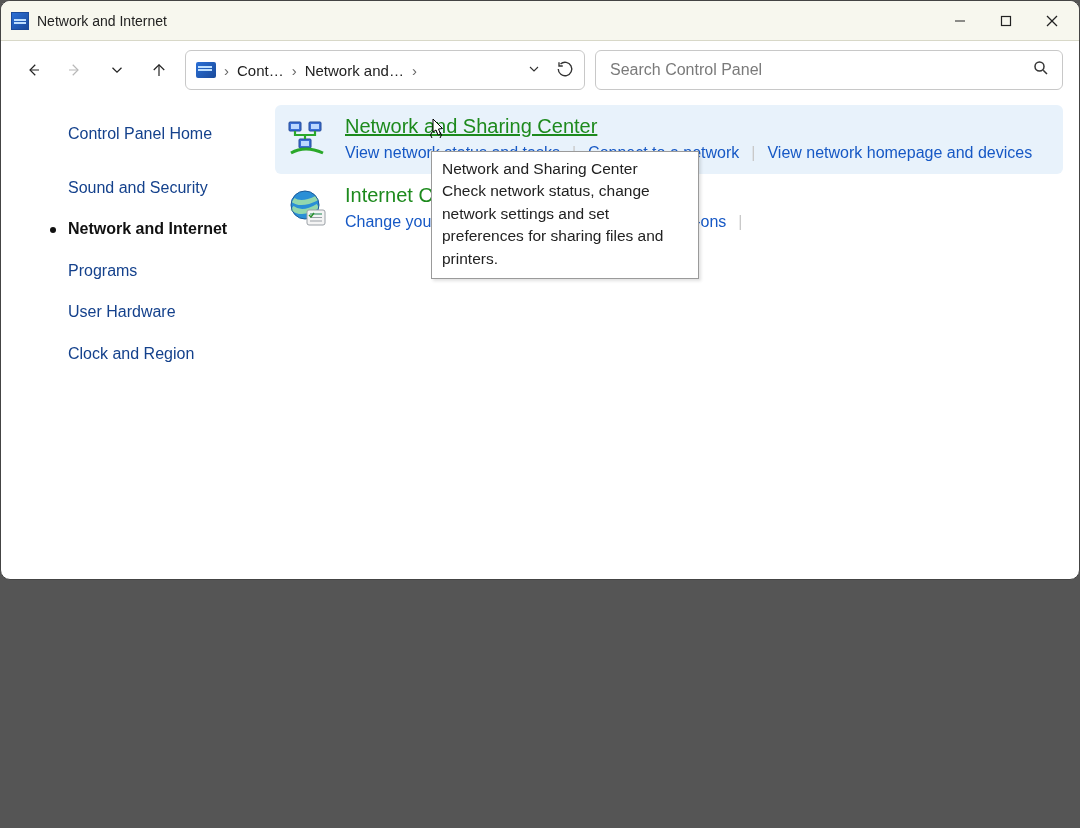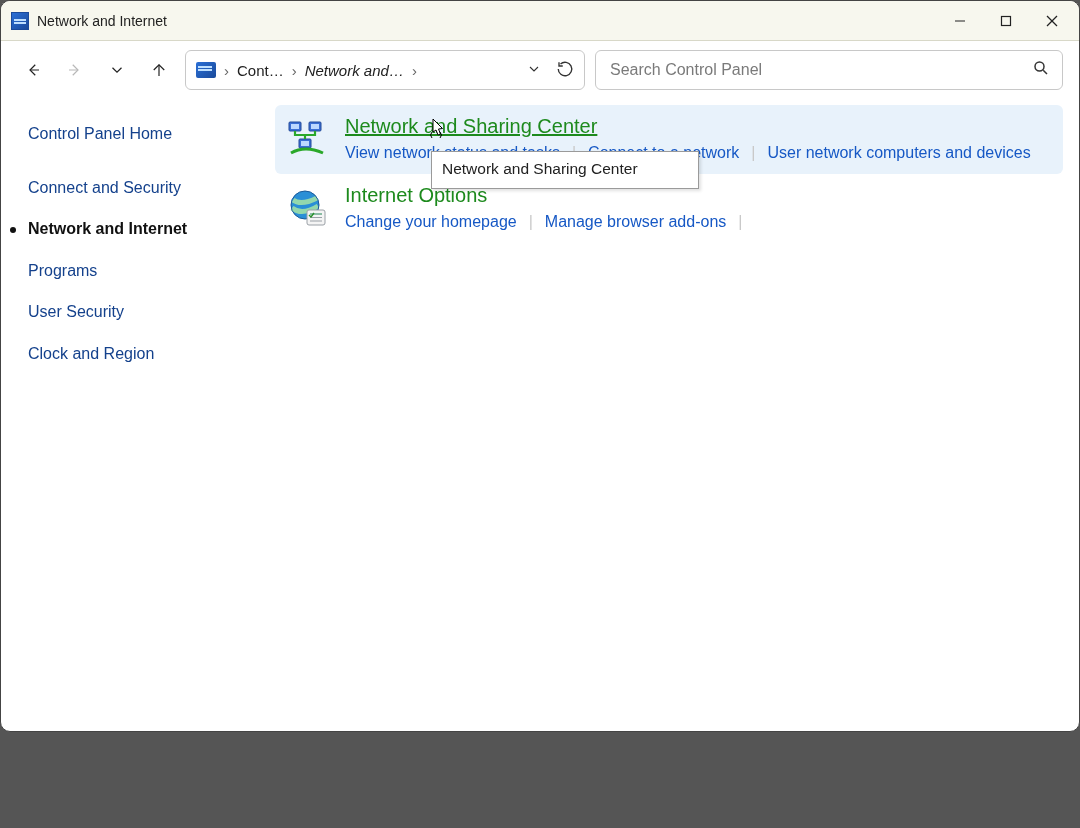--- a/index.html
+++ b/index.html
@@ -1,18 +1,18 @@
 <!DOCTYPE html>
 <html><head>
 <meta charset="utf-8">
 <style>
   * { box-sizing: border-box; }
   html, body { margin:0; padding:0; font-family: "Segoe UI", sans-serif; background:#555; }
   .window {
-    width:1080px; height:732px; background:#fff; position:relative;
+    width:1080px; height:580px; background:#fff; position:relative;
     border:1px solid #444; border-radius:10px; overflow:hidden;
   }
   .titlebar {
     height:40px; background:#f7f7ee; display:flex; align-items:center;
     justify-content:space-between; padding:0 4px 0 10px;
     border-bottom:1px solid #d8d8c8;
   }
   .titlebar-left { display:flex; align-items:center; gap:8px; }
   .titlebar-title { font-size:14px; color:#222; }
   .titlebar-icon {
@@ -35,34 +35,34 @@
     display:flex; align-items:center; padding:0 10px; gap:6px; color:#222;
     font-size:15px;
   }
   .ab-icon {
     width:20px; height:16px; background:linear-gradient(135deg,#2a6fd6,#1a4a9a);
     border-radius:2px; position:relative; flex-shrink:0;
   }
   .ab-icon::after{content:"";position:absolute;left:2px;top:4px;width:14px;height:2px;background:#bfe0ff;box-shadow:0 3px 0 #bfe0ff;}
   .chev { color:#666; padding:0 2px; }
   .crumb { white-space:nowrap; overflow:hidden; text-overflow:ellipsis; max-width:88px; }
-  .crumb.long { max-width:120px;font-style:italic; }
+  .crumb.long { max-width:120px; }
   .address-spacer { flex:1; }
   .ab-right { display:flex; align-items:center; gap:14px; margin-left:auto; }
   .search-box {
     flex:1; height:40px; border:1px solid #c8c8c8; border-radius:6px;
     display:flex; align-items:center; padding:0 12px; gap:8px; color:#777;
     font-size:16px;
   }
   .search-box input { border:none; outline:none; flex:1; font-size:16px; color:#b91c1c; background:transparent; }
   .search-box input::placeholder { color:#7a7a7a; }
   .search-icon { margin-left:auto; }
 
   .body { display:flex; height:calc(100% - 98px); }
-  .sidebar { width:270px; padding:24px 18px 0 27px; }
+  .sidebar { width:270px; padding:24px 18px 0 67px; }
   .side-link { font-size:16px; color:#14418c; margin-bottom:20px; cursor:pointer; line-height:1.35; }
   .side-link.home { margin-bottom:32px; }
   .side-link.active { color:#111; font-weight:700; position:relative; }
   .side-link.active::before {
     content:""; position:absolute; left:-18px; top:9px; width:6px; height:6px;
     background:#111; border-radius:50%;
   }
 
   .content { flex:1; padding:6px 16px 0 4px; position:relative; }
   .cat {
@@ -177,24 +177,24 @@
             <circle cx="10" cy="10" r="6"></circle>
             <line x1="15" y1="15" x2="20" y2="20"></line>
           </svg>
       </span>
     </div>
   </div>
 
   <div class="body">
     <div class="sidebar">
       <div class="side-link home">Control Panel Home</div>
-      <div class="side-link">Connect and Security</div>
+      <div class="side-link">Sound and Security</div>
       <div class="side-link active">Network and Internet</div>
       <div class="side-link">Programs</div>
-      <div class="side-link">User Security</div>
+      <div class="side-link">User Hardware</div>
       <div class="side-link">Clock and Region</div>
     </div>
 
     <div class="content">
 
       <div class="cat highlight">
         <div class="cat-icon">
           <svg class="icon-net" viewBox="0 0 40 40">
             <rect x="2" y="3" width="12" height="9" rx="1" fill="#3b6fd4" stroke="#234a99"></rect>
             <rect x="4" y="5" width="8" height="5" fill="#bcd8ff"></rect>
@@ -206,21 +206,21 @@
             <path d="M4 34 q14 -8 32 0" stroke="#2aa82a" stroke-width="3" fill="none"></path>
           </svg>
         </div>
         <div class="cat-body">
           <a class="cat-title">Network and Sharing Center</a>
           <div class="cat-links">
             <a>View network status and tasks</a>
             <span class="sep">|</span>
             <a>Connect to a network</a>
             <span class="sep">|</span>
-            <a>User network computers and devices</a>
+            <a>View network homepage and devices</a>
           </div>
         </div>
       </div>
 
       <div class="cat">
         <div class="cat-icon">
           <svg class="icon-globe" viewBox="0 0 40 40">
             <circle cx="18" cy="17" r="14" fill="#2a8fd6"></circle>
             <path d="M6 12 q8 6 24 -2 M5 20 q10 8 26 -2" stroke="#9fe0a8" stroke-width="5" fill="none" opacity="0.9"></path>
             <circle cx="18" cy="17" r="14" fill="none" stroke="#1a5a99" stroke-width="1"></circle>
@@ -237,20 +237,21 @@
             <a>Change your homepage</a>
             <span class="sep">|</span>
             <a>Manage browser add-ons</a>
             <span class="sep">|</span>
           </div>
         </div>
       </div>
 
       <div class="tooltip">
         <div class="tooltip-title">Network and Sharing Center</div>
+        <div>Check network status, change network settings and set preferences for sharing files and printers.</div>
       </div>
 
       <div class="cursor">
         <svg viewBox="0 0 20 24">
           <path d="M6 2 v13 l3 -2 l2 5 l2.5 -1 l-2 -5 l4 -0.5 z" fill="#fff" stroke="#000" stroke-width="1"></path>
           <path d="M5 15 q-3 3 0 6 M13 15 q3 3 0 6" fill="none" stroke="#000" stroke-width="1"></path>
         </svg>
       </div>
 
     </div>

